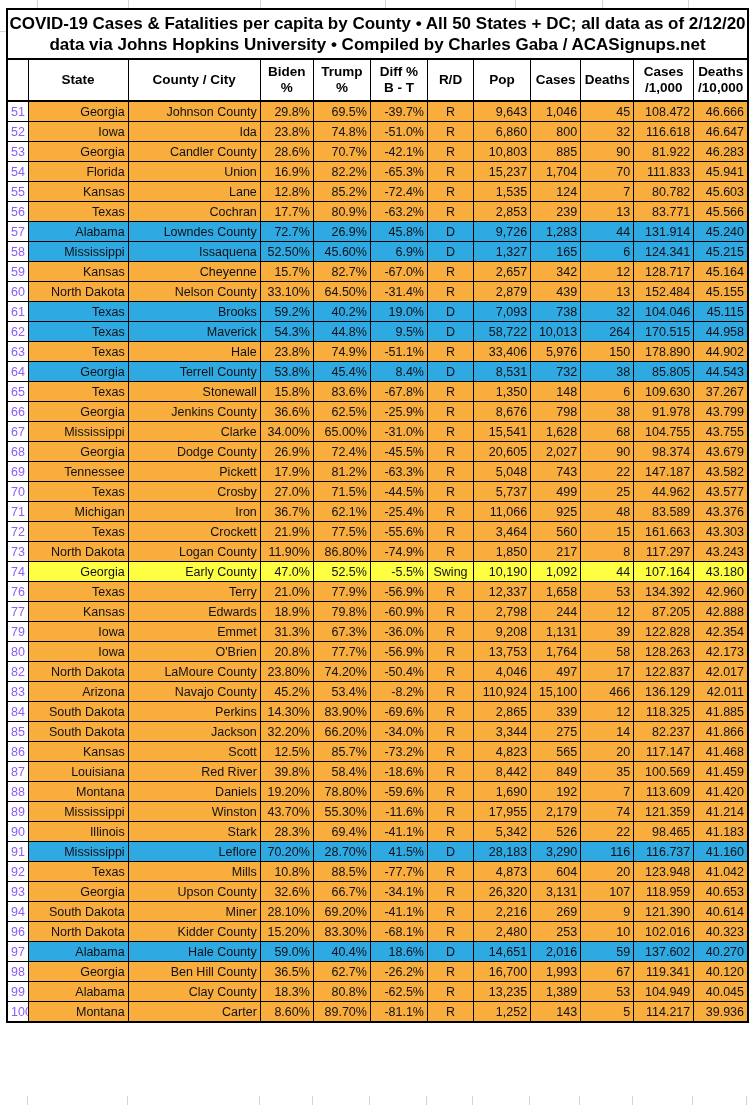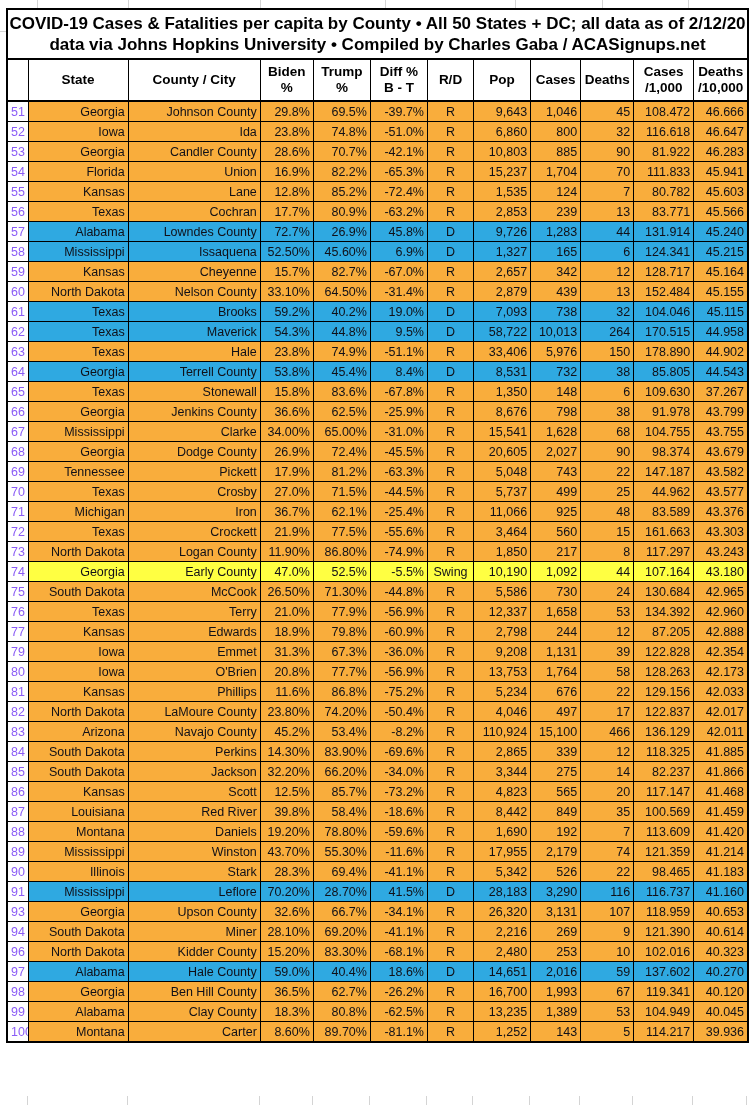--- a/index.html
+++ b/index.html
@@ -442,34 +442,20 @@
         <td class="right">52.5%</td>
         <td class="right">-5.5%</td>
         <td class="center">Swing</td>
         <td class="right">10,190</td>
         <td class="right">1,092</td>
         <td class="right">44</td>
         <td class="right calc">107.164</td>
         <td class="right calc">43.180</td>
       </tr>
       <tr class="party-R">
-        <td class="rank">75</td>
-        <td class="right">South Dakota</td>
-        <td class="right">McCook</td>
-        <td class="right">26.50%</td>
-        <td class="right">71.30%</td>
-        <td class="right">-44.8%</td>
-        <td class="center">R</td>
-        <td class="right">5,586</td>
-        <td class="right">730</td>
-        <td class="right">24</td>
-        <td class="right calc">130.684</td>
-        <td class="right calc">42.965</td>
-      </tr>
-      <tr class="party-R">
         <td class="rank">76</td>
         <td class="right">Texas</td>
         <td class="right">Terry</td>
         <td class="right">21.0%</td>
         <td class="right">77.9%</td>
         <td class="right">-56.9%</td>
         <td class="center">R</td>
         <td class="right">12,337</td>
         <td class="right">1,658</td>
         <td class="right">53</td>
@@ -510,34 +496,20 @@
         <td class="right">O'Brien</td>
         <td class="right">20.8%</td>
         <td class="right">77.7%</td>
         <td class="right">-56.9%</td>
         <td class="center">R</td>
         <td class="right">13,753</td>
         <td class="right">1,764</td>
         <td class="right">58</td>
         <td class="right calc">128.263</td>
         <td class="right calc">42.173</td>
-      </tr>
-      <tr class="party-R">
-        <td class="rank">81</td>
-        <td class="right">Kansas</td>
-        <td class="right">Phillips</td>
-        <td class="right">11.6%</td>
-        <td class="right">86.8%</td>
-        <td class="right">-75.2%</td>
-        <td class="center">R</td>
-        <td class="right">5,234</td>
-        <td class="right">676</td>
-        <td class="right">22</td>
-        <td class="right calc">129.156</td>
-        <td class="right calc">42.033</td>
       </tr>
       <tr class="party-R">
         <td class="rank">82</td>
         <td class="right">North Dakota</td>
         <td class="right">LaMoure County</td>
         <td class="right">23.80%</td>
         <td class="right">74.20%</td>
         <td class="right">-50.4%</td>
         <td class="center">R</td>
         <td class="right">4,046</td>
@@ -666,20 +638,34 @@
         <td class="right">28.70%</td>
         <td class="right">41.5%</td>
         <td class="center">D</td>
         <td class="right">28,183</td>
         <td class="right">3,290</td>
         <td class="right">116</td>
         <td class="right calc">116.737</td>
         <td class="right calc">41.160</td>
       </tr>
       <tr class="party-R">
+        <td class="rank">92</td>
+        <td class="right">Texas</td>
+        <td class="right">Mills</td>
+        <td class="right">10.8%</td>
+        <td class="right">88.5%</td>
+        <td class="right">-77.7%</td>
+        <td class="center">R</td>
+        <td class="right">4,873</td>
+        <td class="right">604</td>
+        <td class="right">20</td>
+        <td class="right calc">123.948</td>
+        <td class="right calc">41.042</td>
+      </tr>
+      <tr class="party-R">
         <td class="rank">93</td>
         <td class="right">Georgia</td>
         <td class="right">Upson County</td>
         <td class="right">32.6%</td>
         <td class="right">66.7%</td>
         <td class="right">-34.1%</td>
         <td class="center">R</td>
         <td class="right">26,320</td>
         <td class="right">3,131</td>
         <td class="right">107</td>

